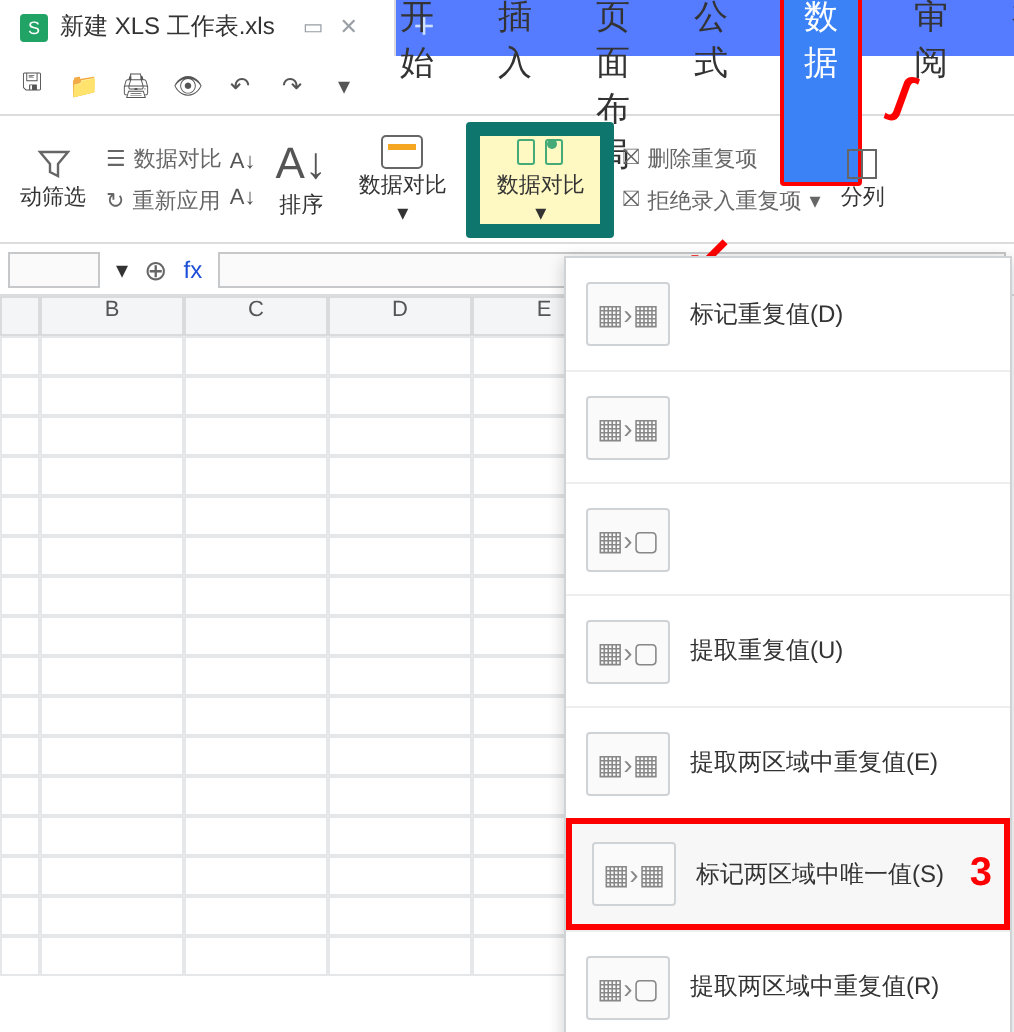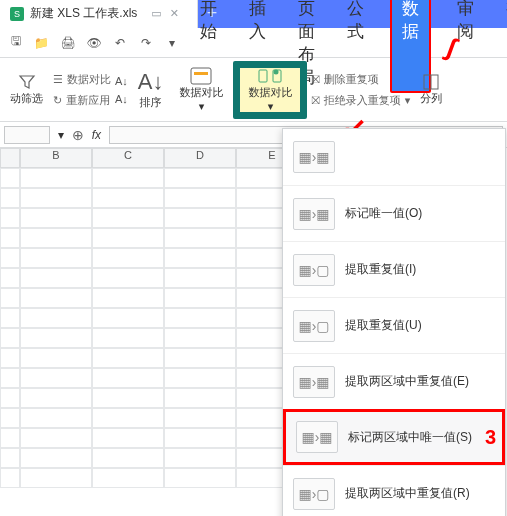--- a/index.html
+++ b/index.html
@@ -25,21 +25,21 @@
   .rgroup { display:flex; flex-direction:column; align-items:center; justify-content:center; font-size:11px; color:#333; padding:0 6px; height:58px;}
   .rgroup .big { font-size:22px; color:#555;}
   .vstack { display:flex; flex-direction:column; gap:6px; font-size:11px; color:#666;}
   .vstack .row { display:flex; gap:4px; align-items:center;}
   .rgroup.sel2 { background:#fef9c3; border:7px solid #0f766e; padding:4px 8px; border-radius:2px;}
   .red-arrow2 { position:absolute; top:110px; left:342px; color:#f00; font-size:30px; font-weight:bold;}
 
   .fxbar { height: 26px; display:flex; align-items:center; border-bottom:1px solid #dadcde; gap:8px; padding:0 4px;}
   .namebox { width:46px; height:18px; border:1px solid #c6c8ca; background:#fafafa;}
   .zoom { font-size:14px; color:#666;}
-  .fx { font-style:italic; color:#404040;}
+  .fx { color:#1d4ed8;}
   .fxinput { flex:1; height:18px; border:1px solid #c6c8ca; background:#fafafa;}
 
   .grid { position:relative; width:100%; height: calc(516px - 28px - 30px - 64px - 26px);}
   .colhdrs { display:flex; height:20px;}
   .colhdrs .ch { width:72px; border:1px solid #d9dbdd; background:#f4f5f6; text-align:center; font-size:11px; color:#555;}
   .rows .r { display:flex;}
   .rows .c { width:72px; height:20px; border:1px solid #e5e7e9; background:#fff;}
 
   .dropdown { position:absolute; top:128px; left:282px; width:224px; background:#fff; border:1px solid #d0d3d6; box-shadow:0 2px 8px rgba(0,0,0,.2);}
   .dropdown .item { display:flex; align-items:center; gap:10px; height:56px; padding:0 10px; font-size:12px; color:#333; border-top:1px solid #eee;}
@@ -291,32 +291,31 @@
         <div class="c"></div>
       </div>
   </div>
 </div>
 
 <div class="dropdown">
   <div class="item">
     <span class="dd-icon">
         <span class="mini">▦›▦</span>
       </span>
+    <span>标记重复值(D)</span>
   </div>
   <div class="item">
     <span class="dd-icon">
         <span class="mini">▦›▦</span>
       </span>
-    <span>标记唯一值(O)</span>
   </div>
   <div class="item">
     <span class="dd-icon">
         <span class="mini">▦›▢</span>
       </span>
-    <span>提取重复值(I)</span>
   </div>
   <div class="item">
     <span class="dd-icon">
         <span class="mini">▦›▢</span>
       </span>
     <span>提取重复值(U)</span>
   </div>
   <div class="item">
     <span class="dd-icon">
         <span class="mini">▦›▦</span>

